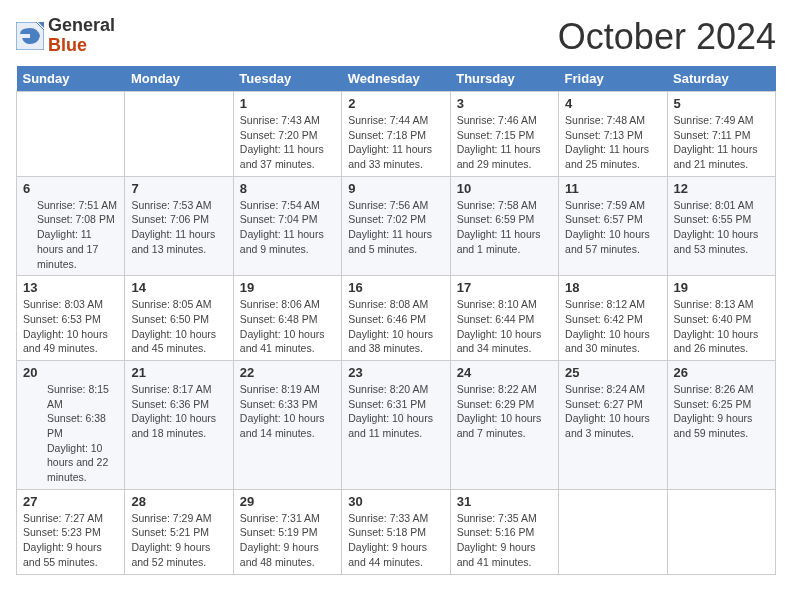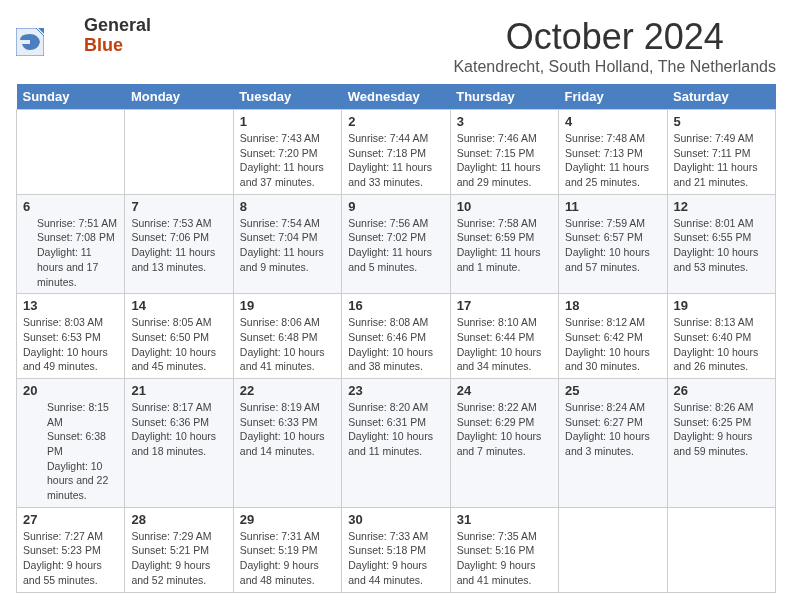--- a/index.html
+++ b/index.html
@@ -11,39 +11,38 @@
       padding: 16px;
     }
     .header {
       display: flex;
       align-items: flex-start;
       justify-content: space-between;
       margin-bottom: 8px;
     }
     .logo {
       display: flex;
-      align-items: flex-end;
-      gap: 36px;
+      align-items: center;
     }
     .logo-text {
       display: flex;
       flex-direction: column;
       font-size: 18px;
       font-weight: bold;
       line-height: 1.1;
     }
     .logo-general { color: #333; }
     .logo-blue { color: #c2410c; }
     .logo-icon {
       width: 28px;
       height: 28px;
       margin-right: 4px;
     }
     .title-block {
-      text-align: center;
+      text-align: left;
     }
     .month-title {
       font-size: 36px;
       font-weight: normal;
       color: #333;
     }
     .location {
       font-size: 16px;
       color: #555;
     }
@@ -100,21 +99,20 @@
       <path d="M14,6 Q22,6 24,14 Q22,22 14,22 Q8,22 6,16 L14,16 L14,12 L4,12 Q4,6 14,6 Z" fill="#4a7fc1"></path>
       <polygon points="22,0 28,0 28,6" fill="#4a7fc1"></polygon>
     </svg>
     <div class="logo-text">
       <span class="logo-general">General</span>
       <span class="logo-blue">Blue</span>
     </div>
   </div>
   <div class="title-block">
     <div class="month-title">October 2024</div>
-    <div class="location">Katendrecht, South Holland, The Netherlands</div>
   </div>
 </div>
 
 <table>
   <thead>
     <tr>
     <th>Sunday</th>
         <th>Monday</th>
         <th>Tuesday</th>
         <th>Wednesday</th>

